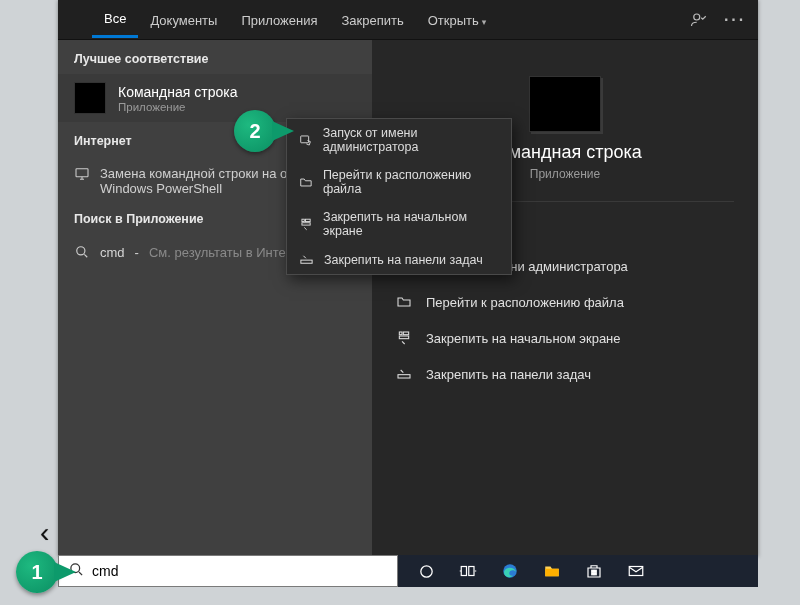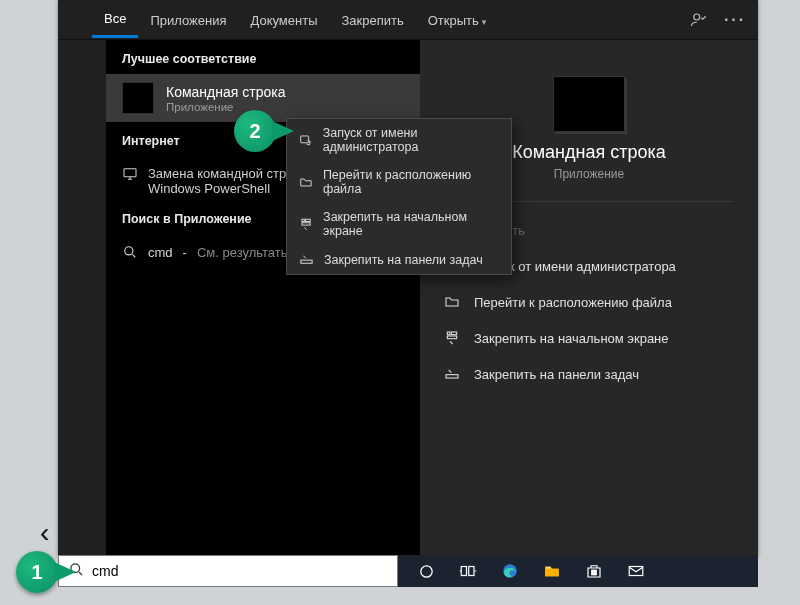--- a/index.html
+++ b/index.html
@@ -20,21 +20,21 @@
           font-size: 13px; color: #ccc; border-bottom: 1px solid #111;}
   .tab { padding: 10px 12px 9px; cursor: pointer; }
   .tab.active { color: #fff; border-bottom: 3px solid #0078d4; }
   .tabs-right { margin-left: auto; display: flex; align-items: center; gap: 18px; color:#bbb; }
   .feedback-icon, .more-icon { width: 18px; height: 18px; display:inline-flex;align-items:center;justify-content:center; font-size:16px;}
   .more-icon::after { content:"···"; letter-spacing:2px; font-weight:bold;}
   .caret::after { content:"▾"; font-size:9px; margin-left:3px; color:#aaa;}
 
   
   .body { display:flex; height: calc(100% - 40px);}
-  .left { width: 314px; background:#000000;margin-left:48px; }
+  .left { width: 314px; background:#404040; }
   .right{ flex:1; position:relative; background:#272727; }
 
   .sec-title { font-size: 12.5px; font-weight:600; color:#e8e8e8; padding: 12px 16px 8px; }
   .best-match { display:flex; align-items:center; gap:12px; padding:8px 16px; background:#3a3a3a; }
   .thumb { width:32px; height:32px; background:#000; border:1px solid #333; display:inline-block;}
   .bm-text { display:flex; flex-direction:column; }
   .bm-name { font-size:14px; color:#fff; }
   .bm-type { font-size:11.5px; color:#9a9a9a; margin-top:1px;}
 
   .params { padding:10px 16px 4px; font-size:13px; color:#d0d0d0; display:flex; gap:10px; align-items:flex-start;}
@@ -89,22 +89,22 @@
 </head>
 <body>
 
 <div class="canvas">
   <div class="wm">Windows-Activator.Ru</div>
 
   <div class="panel">
 
     <div class="tabs">
       <div class="tab active">Все</div>
+      <div class="tab">Документы</div>
       <div class="tab">Приложения</div>
-      <div class="tab">Документы</div>
       <div class="tab">Закрепить</div>
       <div class="tab"><span>Открыть</span><span class="caret"></span></div>
       <div class="tabs-right">
         <span class="feedback-icon">
           <svg width="18" height="18" viewBox="0 0 24 24" fill="none" stroke="#bbb" stroke-width="1.6">
               <circle cx="9" cy="8" r="4"></circle>
               <path d="M2 20c0-3 3-5 7-5"></path>
               <path d="M15 9l2 2 4-4"></path>
             </svg>
         </span>

